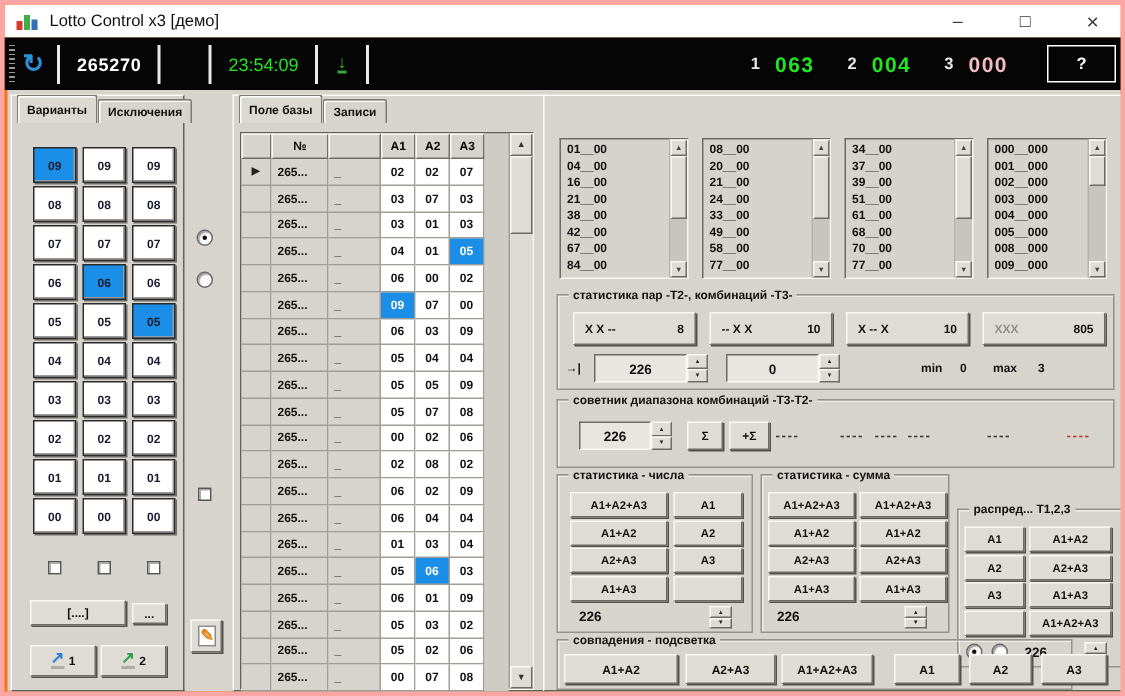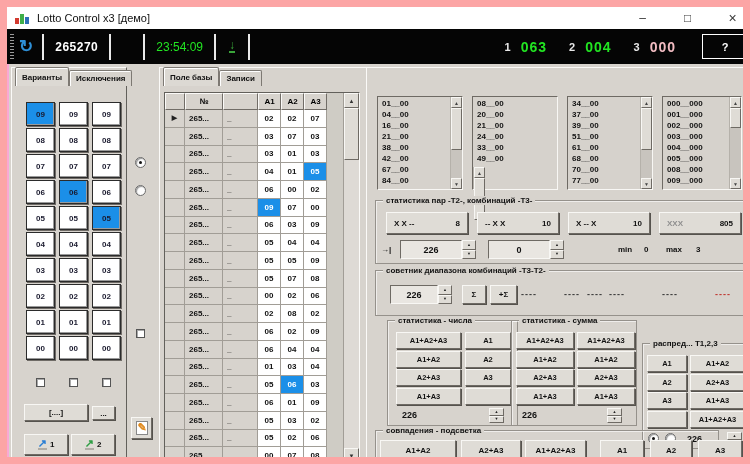--- a/index.html
+++ b/index.html
@@ -1,17 +1,17 @@
 <!DOCTYPE html>
 <html><head>
 <meta charset="utf-8">
 <style>
   * { margin:0; padding:0; box-sizing:border-box; }
   body { font-family:"Liberation Sans", sans-serif; background:#888; }
-  .win { position:relative; width:750px; height:464px; background:#f9a8d4; border:7px solid #fca5a5; overflow:hidden; }
+  .win { position:relative; width:750px; height:464px; background:#f97316; border:3px solid #fca5a5; overflow:hidden; }
 
   
   .titlebar { position:absolute; top:0; left:0; width:748px; height:22px; background:#ffffff; display:flex; align-items:center; }
   .title-icon { display:flex; align-items:flex-end; gap:1px; margin-left:8px; height:12px; }
   .title-icon i { display:block; width:4px; }
   .title-text { margin-left:8px; font-size:11px; color:#111; }
   .win-controls { margin-left:auto; display:flex; height:22px; }
   .win-btn { width:45px; height:22px; display:flex; align-items:center; justify-content:center; font-size:12px; color:#3a3a3a; }
 
   
@@ -104,21 +104,21 @@
   .spin { width:14px; display:flex; flex-direction:column; }
   .spin .sp { flex:1; background:#dfdcd6; border:1px solid; border-color:#f8f7f4 #6e6a64 #6e6a64 #f8f7f4; font-size:4px; line-height:4px; color:#222; display:flex; align-items:center; justify-content:center; }
 
   #advisor-group { left:8px; top:202px; width:372px; height:46px; }
   .sigbtn { position:absolute; top:14px; height:19px; }
   .dash { position:absolute; top:18px; font-size:9px; font-weight:bold; color:#3c3c3c; letter-spacing:1px; }
   .dash.red { color:#c03a34; }
 
   .statgrp .colbtns { position:absolute; top:11px; display:flex; flex-direction:column; gap:1.5px; }
   .statbtn { height:17px; font-size:7.5px; }
-  #num-group { left:8px; top:252px; width:131px; height:106px;margin-left:12px; }
+  #num-group { left:8px; top:252px; width:131px; height:106px; }
   #sum-group { left:144px; top:252px; width:126px; height:106px; }
   #dist-group { left:275px; top:252px; width:122px; height:106px;margin-top:23px; }
   .cnt { position:absolute; font-size:9px; font-weight:bold; color:#111; }
   .mini-spin { position:absolute; width:15px; height:15px; }
   .mini-spin .spin { width:15px; height:15px; }
 
   #match-group { left:8px; top:362px; width:344px; height:34px; }
   .matchbtn { position:absolute; top:9px; height:20px; }
 </style>
 </head>
@@ -456,21 +456,21 @@
               <div class="lb-item">84__00</div>
             </div>
             <div class="lb-sb">
               <div class="lb-arrow">▲</div>
               <div class="lb-track">
                 <div class="lb-thumb" style="height: 42px;"></div>
               </div>
               <div class="lb-arrow">▼</div>
             </div>
           </div>
-          <div class="listbox" style="width: 86px; flex-direction: column;">
+          <div class="listbox" style="width: 86px;">
             <div class="lb-items">
               <div class="lb-item">08__00</div>
               <div class="lb-item">20__00</div>
               <div class="lb-item">21__00</div>
               <div class="lb-item">24__00</div>
               <div class="lb-item">33__00</div>
               <div class="lb-item">49__00</div>
               <div class="lb-item">58__00</div>
               <div class="lb-item">77__00</div>
             </div>

